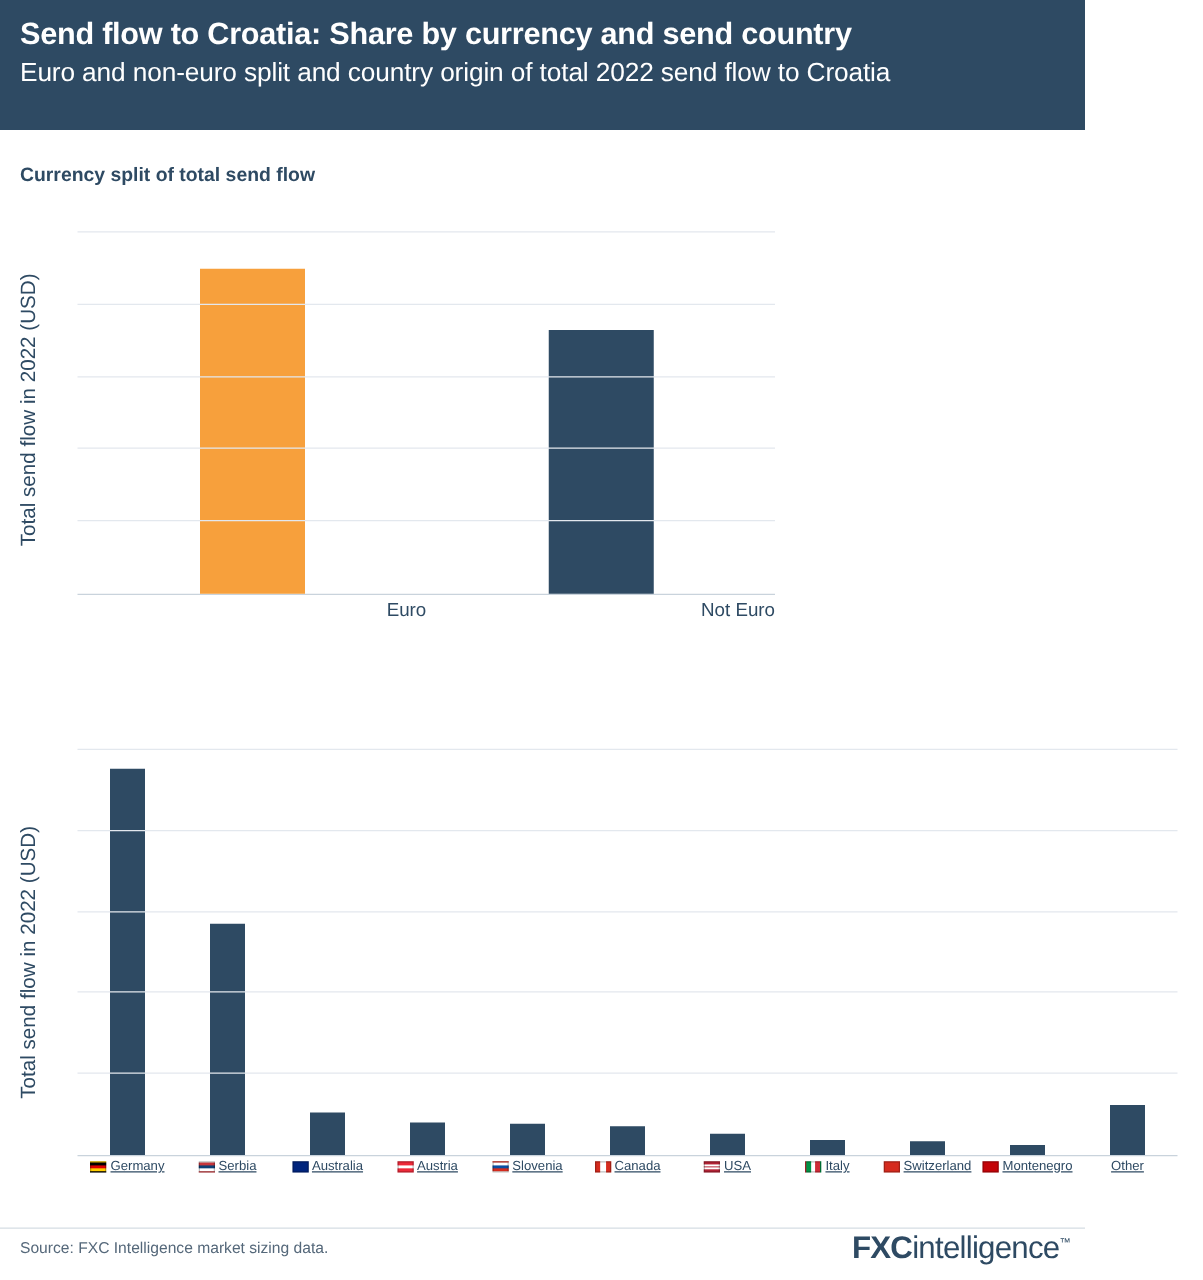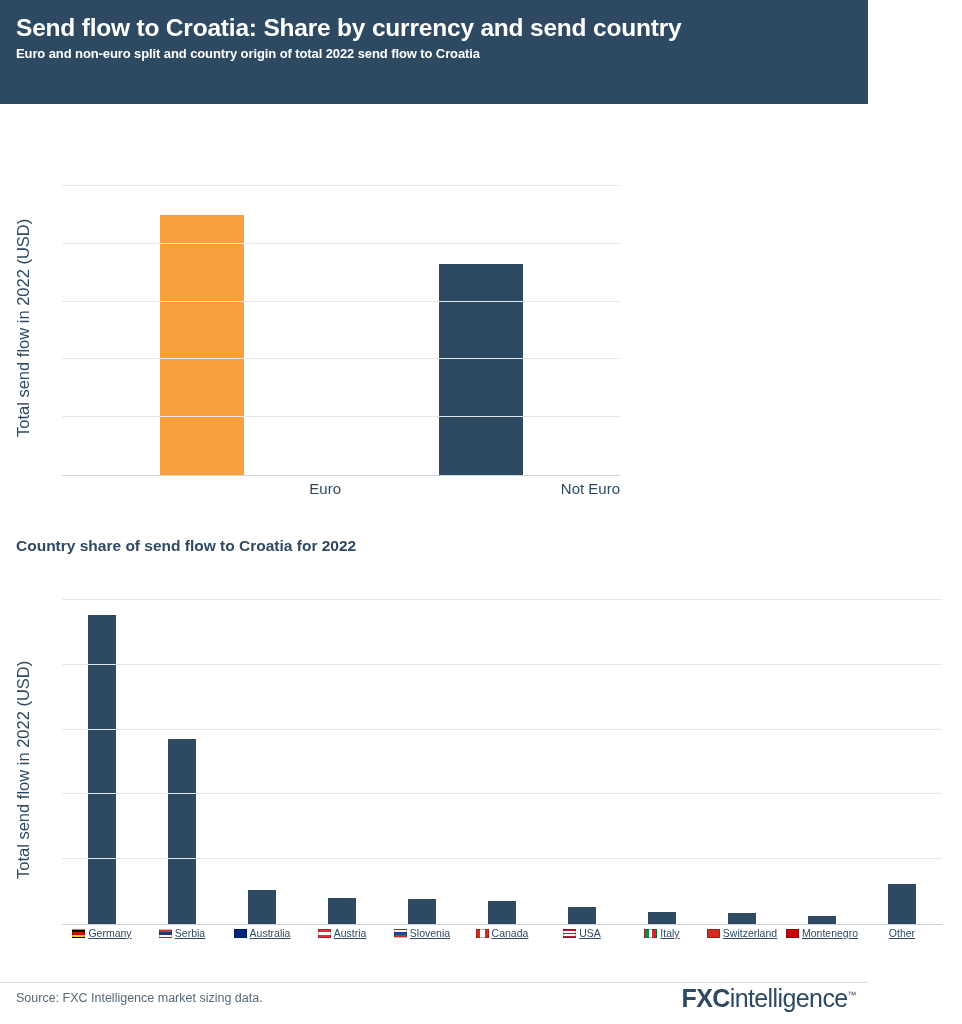--- a/index.html
+++ b/index.html
@@ -26,22 +26,22 @@
     height: 104px;
   }
   .header-title {
     font-size: 24.5px;
     font-weight: bold;
     letter-spacing: -0.2px;
     line-height: 1.15;
     margin: 0;
   }
   .header-subtitle {
-    font-size: 13px;
-    font-weight: bold;
+    font-size: 21px;
+    font-weight: normal;
     line-height: 1.2;
     margin: 4px 0 0 0;
     letter-spacing: -0.1px;
   }
 
   
   .section-title {
     font-size: 15.5px;
     font-weight: bold;
     color: #2e4a63;
@@ -234,20 +234,21 @@
 </head>
 <body>
 
 <div class="page">
 
   <div class="header">
     <div class="header-title">Send flow to Croatia: Share by currency and send country</div>
     <div class="header-subtitle">Euro and non-euro split and country origin of total 2022 send flow to Croatia</div>
   </div>
 
+  <div class="section-title" id="currency-title">Currency split of total send flow</div>
 
 
   <div id="chart1">
     <div class="axis-label">Total send flow in 2022 (USD)</div>
     <div class="plot" id="plot1">
       <div class="bars" id="bars1">
           <div class="bar-col">
             <div class="bar orange" style="height: 90%;"></div>
           </div>
           <div class="bar-col">
@@ -259,21 +260,20 @@
         <div class="gridline" style="bottom: 60%;"></div>
         <div class="gridline" style="bottom: 80%;"></div>
         <div class="gridline" style="bottom: 100%;"></div>
       </div>
     <div class="cat-labels" id="cats1">
         <div class="cat"><span>Euro</span></div>
         <div class="cat"><span>Not Euro</span></div>
       </div>
   </div>
 
-  <div class="section-title" id="country-title">Country share of send flow to Croatia for 2022</div>
 
   <div id="chart2">
     <div class="axis-label">Total send flow in 2022 (USD)</div>
     <div class="plot" id="plot2">
       <div class="bars" id="bars2">
           <div class="bar-col">
             <div class="bar" style="height: 95.2381%;"></div>
           </div>
           <div class="bar-col">
             <div class="bar" style="height: 57.1429%;"></div>

